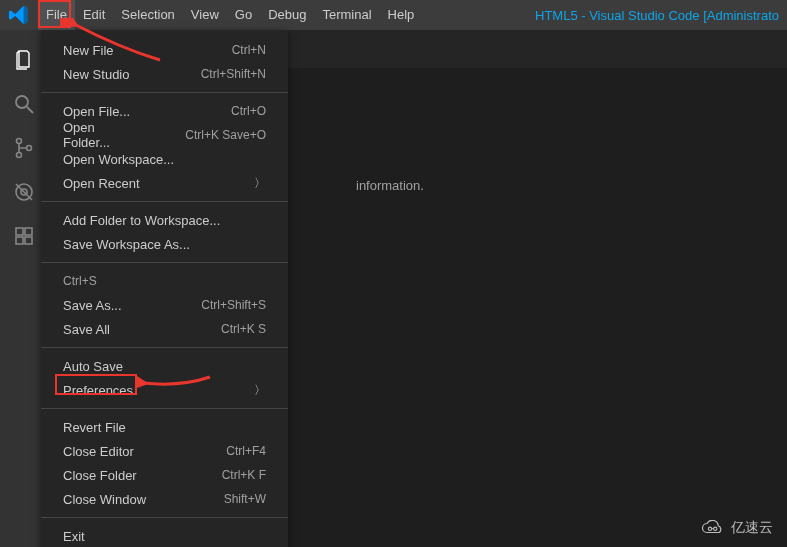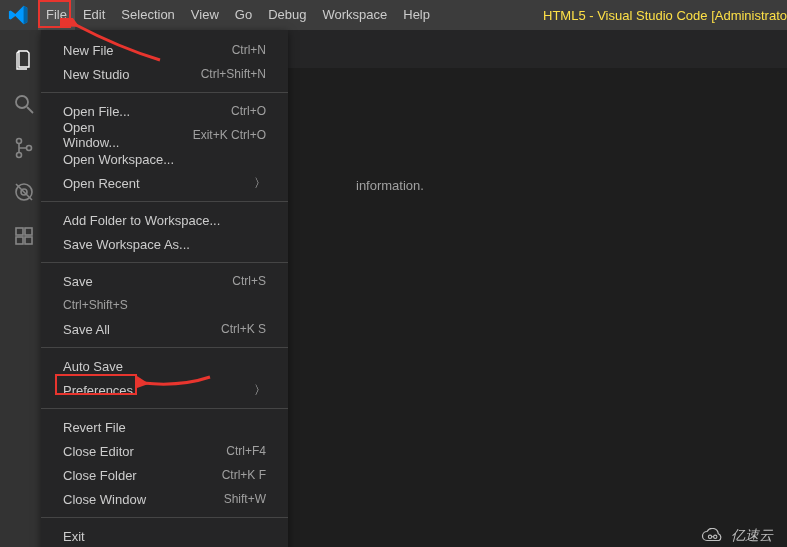--- a/index.html
+++ b/index.html
@@ -31,21 +31,22 @@
       padding: 0 8px;
       height: 30px;
       line-height: 30px;
       color: #cccccc;
       cursor: pointer;
     }
     .menubar-item.active { background: #505050; }
     .menubar-title {
       flex: 1;
       text-align: right;
-      color: #fde047;
+      color: #0ea5e9;
+      padding-right: 8px;
       white-space: nowrap;
       overflow: hidden;
     }
     .main {
       display: flex;
       height: calc(100% - 30px);
     }
     .activitybar {
       width: 48px;
       background: #333333;
@@ -128,28 +129,27 @@
       z-index: 200;
     }
     .arrow-svg {
       position: absolute;
       pointer-events: none;
       z-index: 201;
     }
     .watermark {
       position: absolute;
       right: 14px;
-      bottom: 2px;
+      bottom: 10px;
       color: #bfbfbf;
       font-size: 14px;
       display: flex;
       align-items: center;
       gap: 6px;
       z-index: 300;
-      font-style: italic;
     }
     .watermark-icon {
       width: 24px;
       height: 16px;
       position: relative;
     }
   </style>
 </head>
 <body>
 
@@ -157,21 +157,21 @@
   <path fill="#0098ff" d="M17 2l4 2v16l-4 2-9-9-5 4-2-1V8l2-1 5 4 9-9z"></path>
   <path fill="#0065a9" d="M17 2l4 2v16l-4 2V2z"></path>
 </svg>
 <div class="menubar">
   <div class="menubar-item active">File</div>
   <div class="menubar-item">Edit</div>
   <div class="menubar-item">Selection</div>
   <div class="menubar-item">View</div>
   <div class="menubar-item">Go</div>
   <div class="menubar-item">Debug</div>
-  <div class="menubar-item">Workspace</div>
+  <div class="menubar-item">Terminal</div>
   <div class="menubar-item">Help</div>
   <div class="menubar-title">HTML5 - Visual Studio Code [Administrato</div>
 </div>
 
 <div class="main">
 
   <div class="activitybar">
     <div class="activitybar-icon active">
       <svg width="24" height="24" viewBox="0 0 24 24">
           <path stroke="#fff" stroke-width="1.4" fill="none" d="M7 3h8l2 2v14H7V3zm0 0L5 5v16h10"></path>
@@ -227,22 +227,22 @@
       <span class="menu-item-shortcut">Ctrl+Shift+N</span>
     </div>
   </div>
   <div class="menu-separator"></div>
   <div class="menu-group">
     <div class="menu-item">
       <span class="menu-item-label">Open File...</span>
       <span class="menu-item-shortcut">Ctrl+O</span>
     </div>
     <div class="menu-item">
-      <span class="menu-item-label">Open Window...</span>
-      <span class="menu-item-shortcut">Exit+K Ctrl+O</span>
+      <span class="menu-item-label">Open Folder...</span>
+      <span class="menu-item-shortcut">Ctrl+K Save+O</span>
     </div>
     <div class="menu-item">
       <span class="menu-item-label">Open Workspace...</span>
     </div>
     <div class="menu-item">
       <span class="menu-item-label">Open Recent</span>
       <span class="menu-item-arrow">〉</span>
     </div>
   </div>
   <div class="menu-separator"></div>
@@ -250,24 +250,24 @@
     <div class="menu-item">
       <span class="menu-item-label">Add Folder to Workspace...</span>
     </div>
     <div class="menu-item">
       <span class="menu-item-label">Save Workspace As...</span>
     </div>
   </div>
   <div class="menu-separator"></div>
   <div class="menu-group">
     <div class="menu-item">
-      <span class="menu-item-label">Save</span>
       <span class="menu-item-shortcut">Ctrl+S</span>
     </div>
     <div class="menu-item">
+      <span class="menu-item-label">Save As...</span>
       <span class="menu-item-shortcut">Ctrl+Shift+S</span>
     </div>
     <div class="menu-item">
       <span class="menu-item-label">Save All</span>
       <span class="menu-item-shortcut">Ctrl+K S</span>
     </div>
   </div>
   <div class="menu-separator"></div>
   <div class="menu-group">
     <div class="menu-item">

